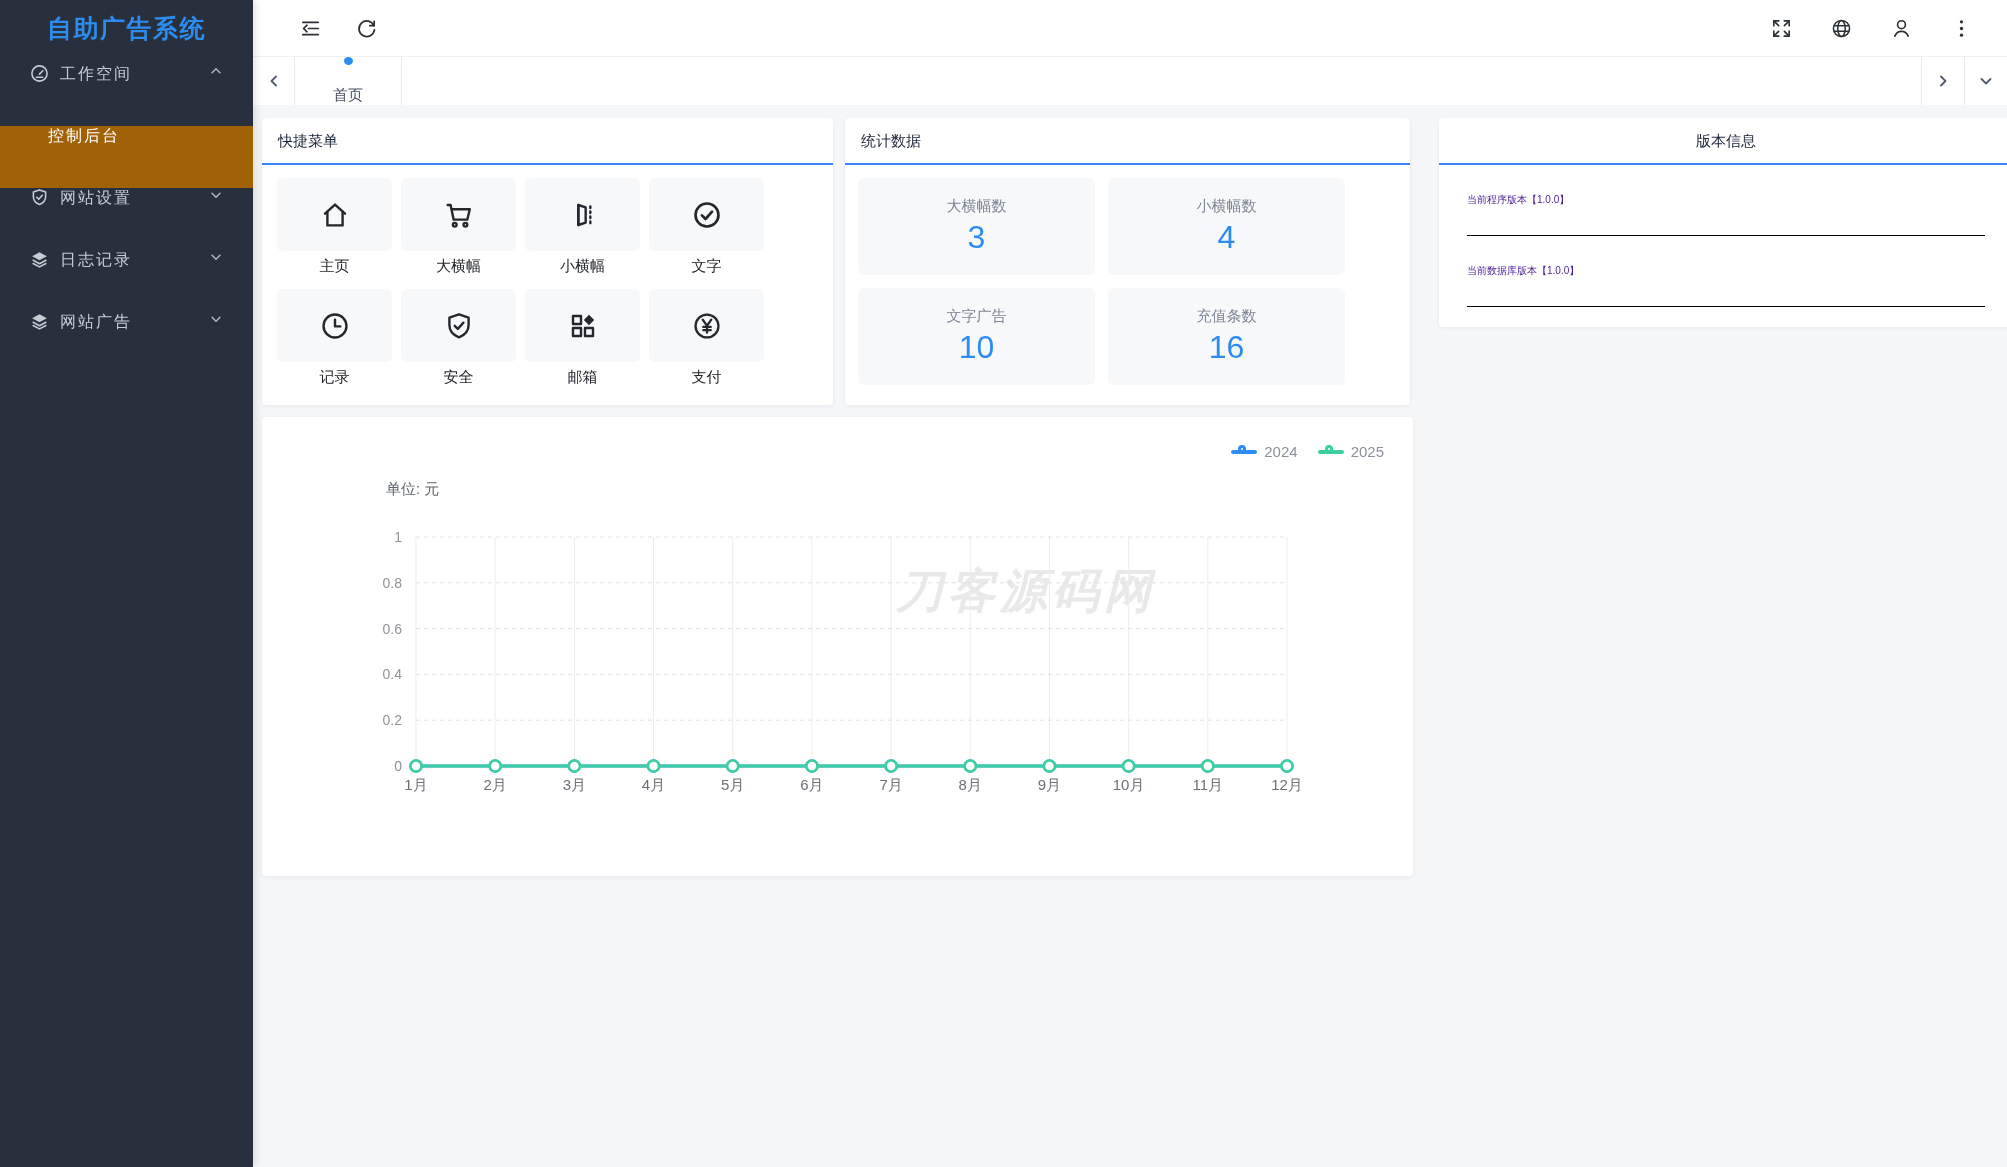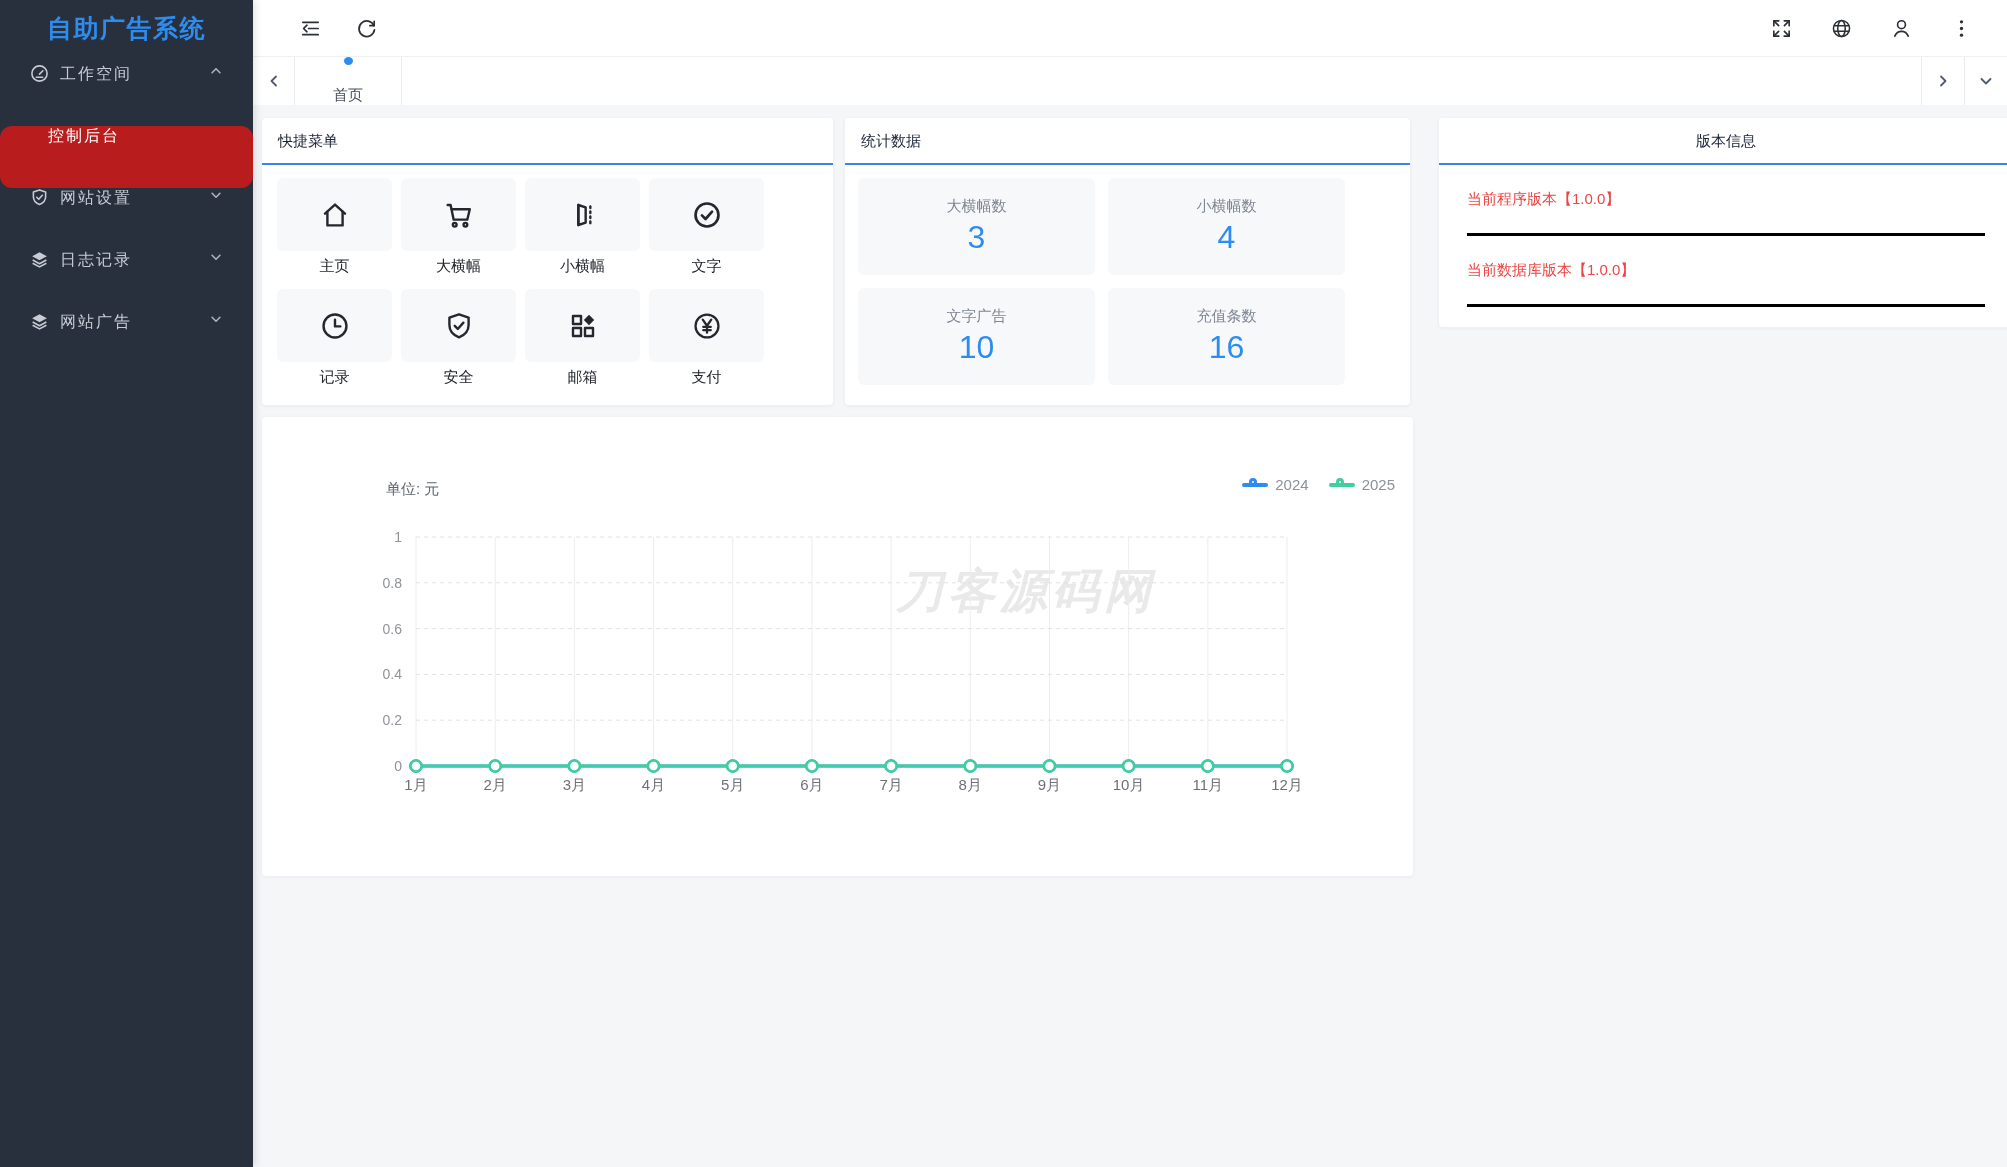--- a/index.html
+++ b/index.html
@@ -13,21 +13,21 @@
 
   
   .sidebar { position:absolute; left:0; top:0; width:253px; height:1167px; background:#28303d; z-index:5; box-shadow:2px 0 8px rgba(0,0,0,.12); }
   .logo { height:57px; display:flex; align-items:center; justify-content:center; color:#2d8cf0; font-size:25px; font-weight:bold; letter-spacing:1.5px; }
   .menu { padding-top:7px; }
   .menu-item { height:62px; display:flex; padding:0 30px; color:#c6cbd4; font-size:16px; letter-spacing:2px; cursor:pointer; }
   .menu-item .mi-icon { width:19px; height:19px; margin-right:11px; flex:none; }
   .menu-item .mi-label { flex:1; }
   .menu-item .chev { width:14px; height:14px; flex:none; opacity:.85; }
   .menu-item.child { padding-left:48px; }
-  .menu-item.active { background:#b91c1c; color:#fff;border-radius:12px; }
+  .menu-item.active { background:#a16207; color:#fff; }
 
   
   .header { position:absolute; left:253px; top:0; width:1754px; height:57px; background:#fff; border-bottom:1px solid #eef0f2; }
   .hicon { position:absolute; top:0; height:57px; width:26px; display:flex; align-items:center; justify-content:center; color:#2b2f36; cursor:pointer; }
   .hicon svg { width:23px; height:23px; }
   .hicon.fold { left:44px; }
   .hicon.refresh { left:100px; }
   .header-right { position:absolute; right:34px; top:0; height:57px; display:flex; align-items:center; gap:37px; }
   .header-right .hricon { width:23px; height:23px; color:#2b2f36; cursor:pointer; }
 
@@ -59,27 +59,27 @@
   .quick-label { margin-top:6px; font-size:15px; color:#22262c; }
 
   
   .stats-grid { padding:13px; display:grid; grid-template-columns:repeat(2,237px); column-gap:11px; row-gap:16px;gap:13px; }
   .stat-box { height:97px; background:#f7f8fa; border-radius:6px; text-align:center; padding-top:19px; }
   .stat-label { font-size:15px; color:#7e8694; }
   .stat-value { font-size:32px; color:#2d8cf0; margin-top:3px; }
 
   
   .version-list { padding:0 28px; }
-  .version-item { height:71px; display:flex; align-items:center; font-size:15px; color:#ef4444; border-bottom:3px solid #000000; }
+  .version-item { height:71px; display:flex; align-items:center; font-size:10px; color:#4c1d95; border-bottom:1px solid #000000; }
 
   
   .card-chart { overflow:hidden; }
   #chart-plot { position:absolute; left:0; top:0; width:1151px; height:459px; }
   .chart-unit { position:absolute; left:124px; top:63px; font-size:15px; color:#5f6670; }
-  .chart-legend { position:absolute; top:26px; right:18px; display:flex; gap:20px; align-items:center;margin-top:33px; }
+  .chart-legend { position:absolute; top:26px; right:29px; display:flex; gap:20px; align-items:center; }
   .legend-item { display:flex; align-items:center; gap:7px; font-size:15px; color:#8b919c; cursor:pointer; }
   .legend-marker { position:relative; width:26px; height:14px; }
   .lm-line { position:absolute; left:0; top:5px; width:26px; height:4px; border-radius:2px; background:currentColor; }
   .lm-dot { position:absolute; left:7px; top:0; width:8px; height:8px; border:3px solid currentColor; border-radius:50%; background:#fff; }
 </style>
 </head>
 <body>
 
 <aside class="sidebar">
   <div class="logo">自助广告系统</div>

